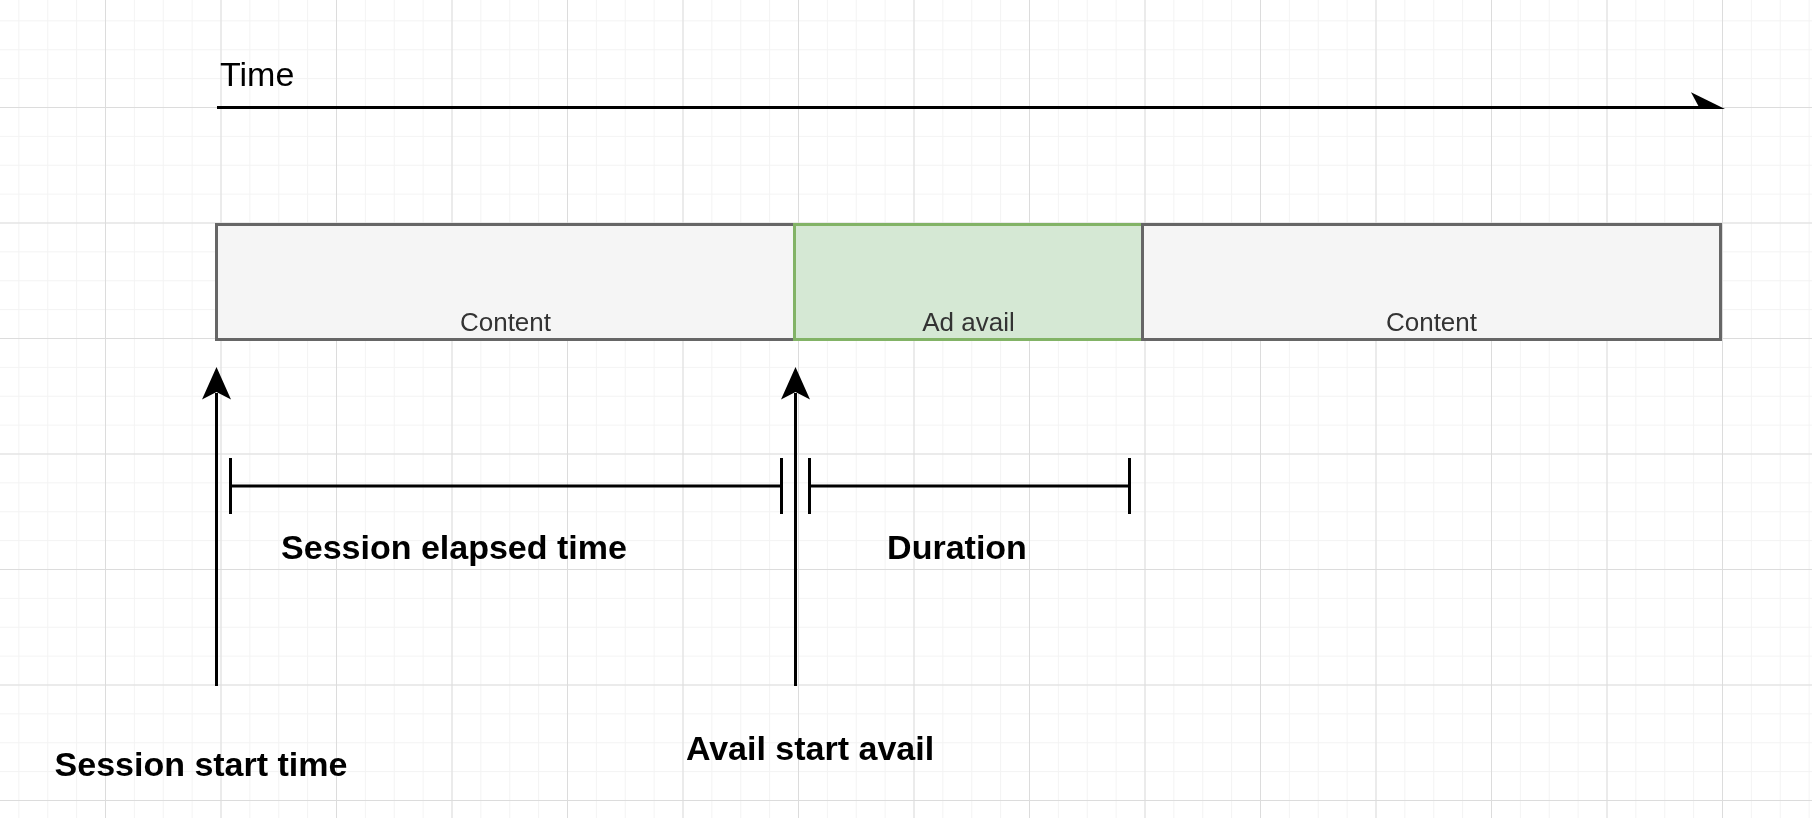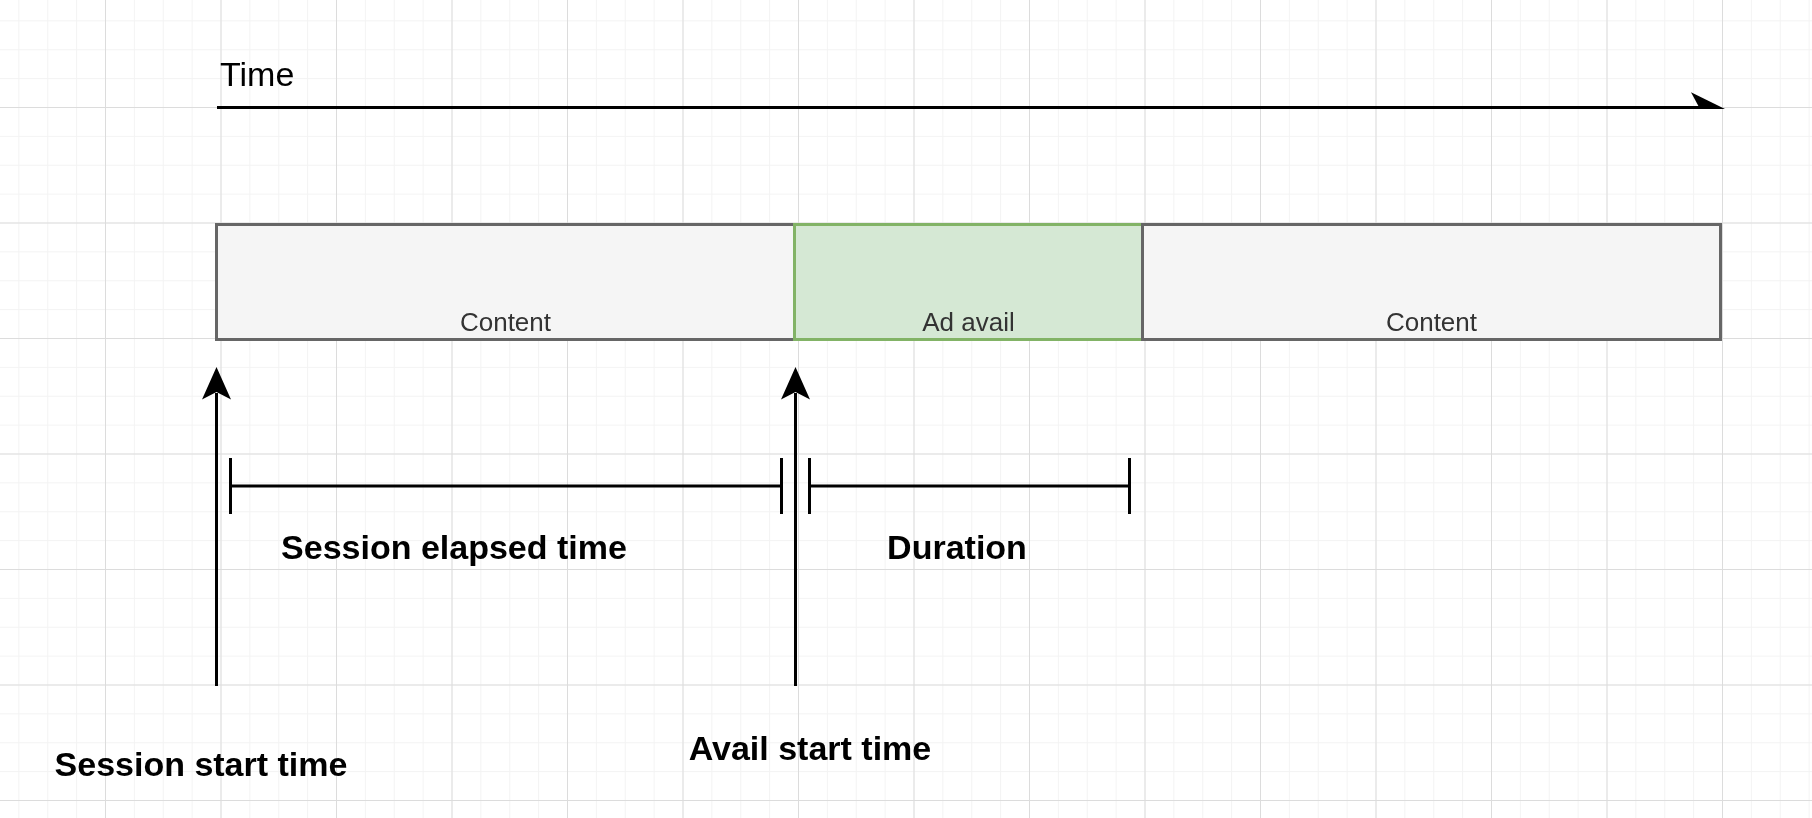--- a/index.html
+++ b/index.html
@@ -119,15 +119,15 @@
     <span>Ad avail</span>
   </div>
   <div class="block block-3" style="background: rgb(245, 245, 245); border-color: rgb(102, 102, 102); color: rgb(51, 51, 51);">
     <span>Content</span>
   </div>
 
   <div class="label centered session-elapsed">Session elapsed time</div>
   <div class="label centered duration">Duration</div>
 
   <div class="label centered session-start">Session start time</div>
-  <div class="label centered avail-start">Avail start time</div>
+  <div class="label centered avail-start">Avail start avail</div>
 
 </div>
 
 </body></html>

